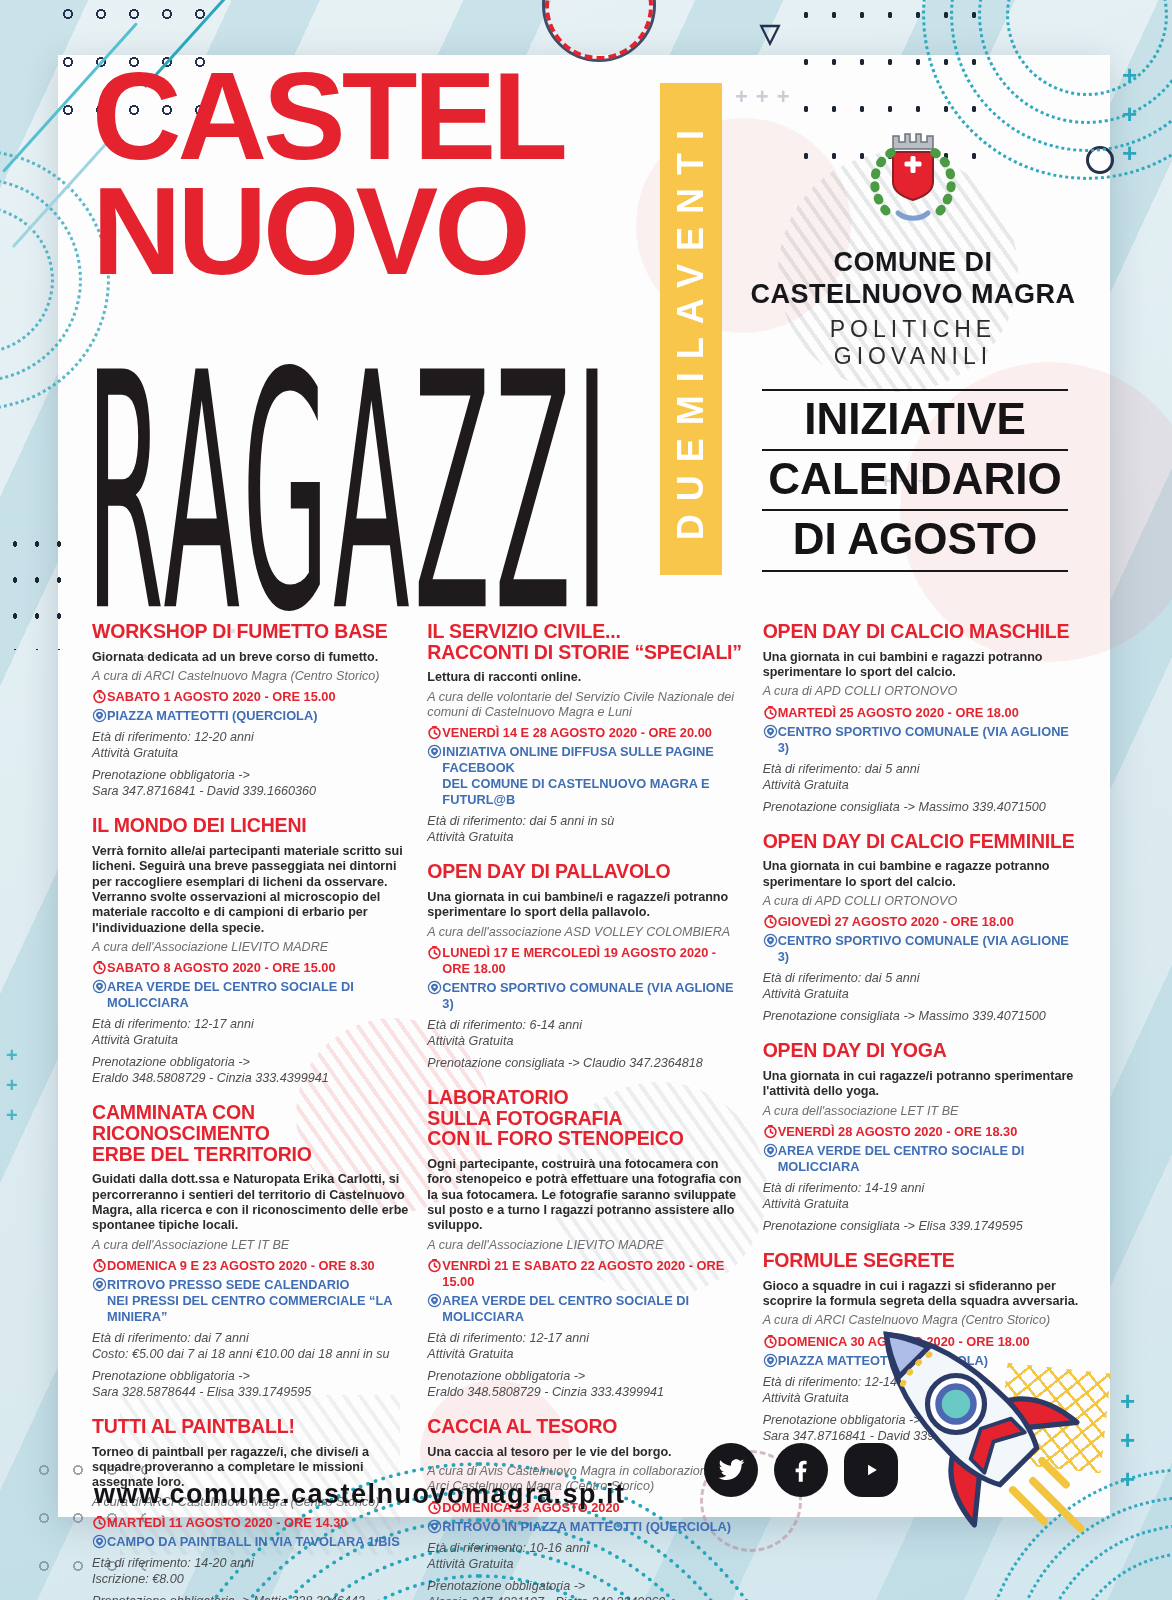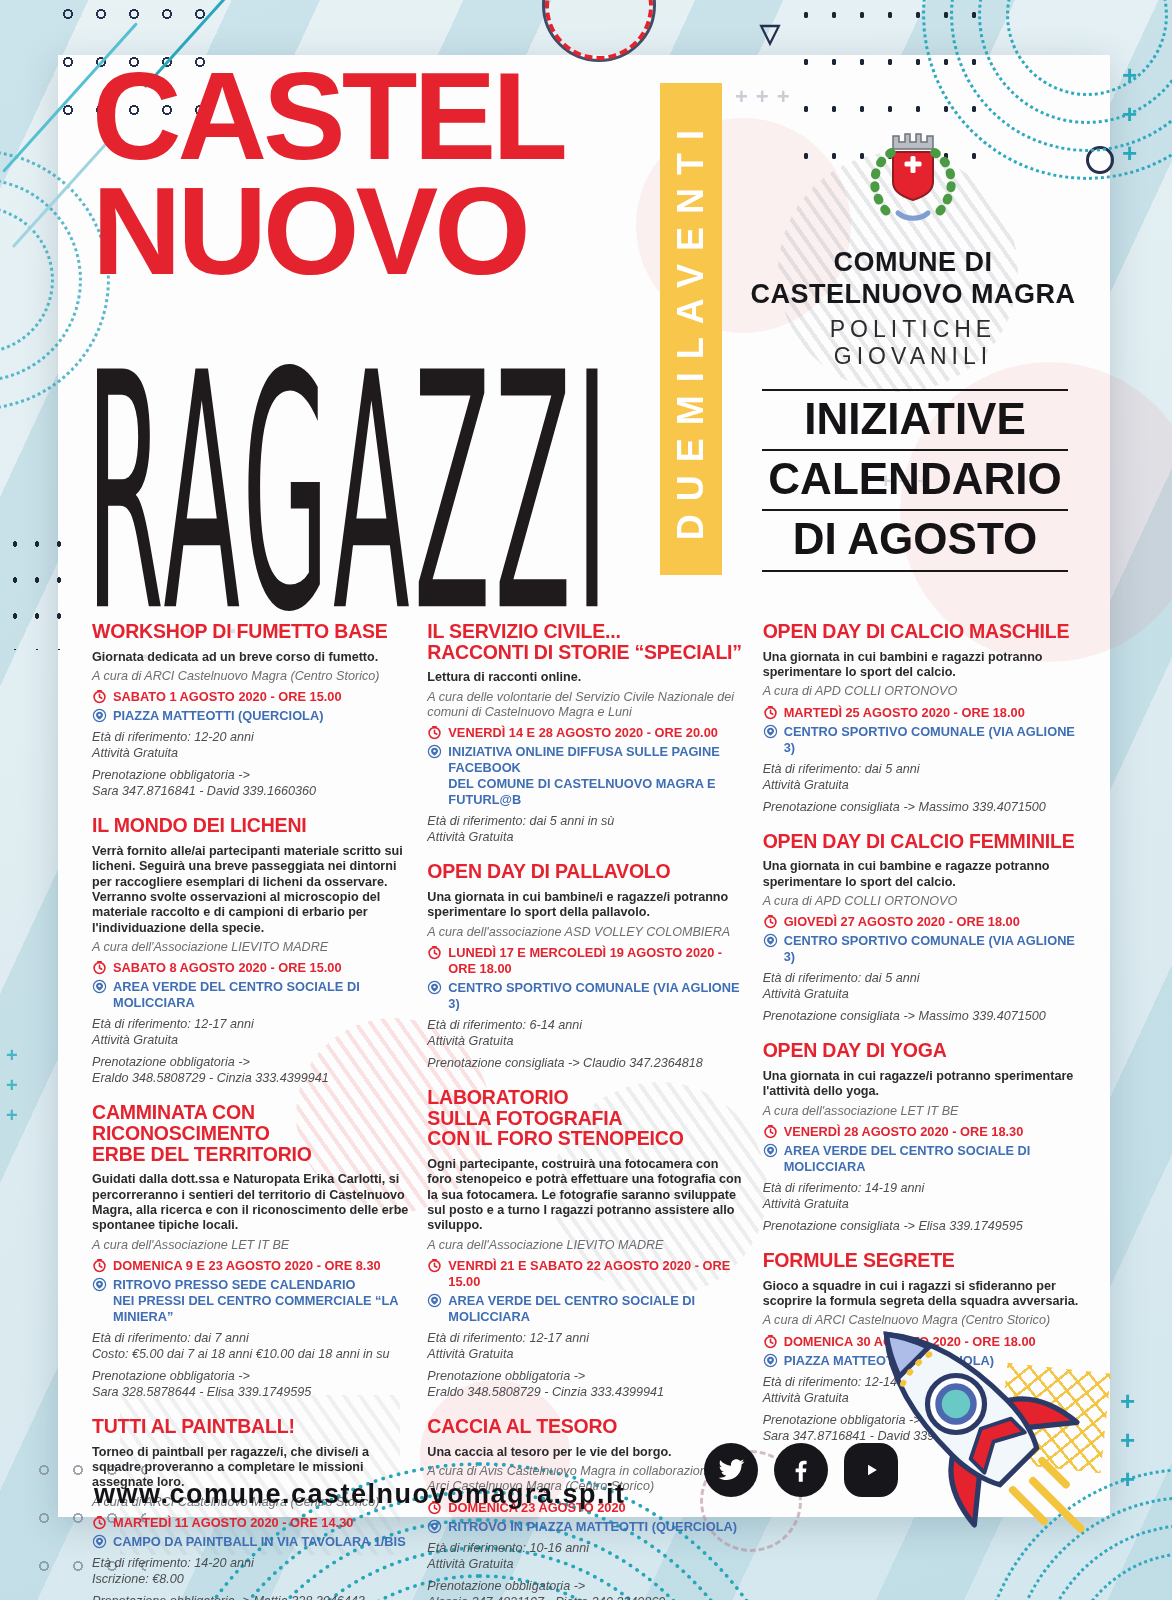--- a/index.html
+++ b/index.html
@@ -92,21 +92,21 @@
       line-height:1.05;letter-spacing:0;}
   .cal-line:last-child{border-bottom:2px solid #1a171b;}
   
   .events{position:absolute;left:34px;top:566px;width:988px;display:flex;gap:18px;}
   .col{flex:1;min-width:0;display:flex;flex-direction:column;gap:15px;}
   .event{margin:0;}
   .ev-title{margin:0 0 5px;color:#e4232f;font-size:19.5px;font-weight:800;line-height:1.06;
       letter-spacing:-.2px;white-space:pre-line;}
   .ev-desc{margin:8px 0 4px;font-size:12.6px;line-height:1.22;color:#2b2b2d;font-weight:700;}
   .ev-org{margin:0 0 5px;font-style:italic;font-size:12.6px;color:#6d6e71;line-height:1.22;}
-  .ev-date,.ev-loc{display:flex;gap:6px;align-items:flex-start;margin:0 0 3px;font-weight:800;
+  .ev-date,.ev-loc{display:flex;align-items:flex-start;margin:0 0 3px;font-weight:800;
       font-size:12.8px;line-height:1.25;}
   .ev-date{color:#e4232f;}
   .ev-loc{color:#3f6eb5;margin-bottom:6px;}
   .ev-loc-text,.ev-date-text{white-space:pre-line;}
   .ic{width:15px;height:15px;flex:0 0 15px;margin-top:0;}
   .ev-details p{margin:0;font-style:italic;font-size:12.6px;color:#4d4e52;line-height:1.27;}
   .ev-details p:nth-child(3){margin-top:6px;}
   
   .site{position:absolute;left:36px;top:1424px;font-size:27px;font-weight:700;
       letter-spacing:1.5px;color:#131317;}

